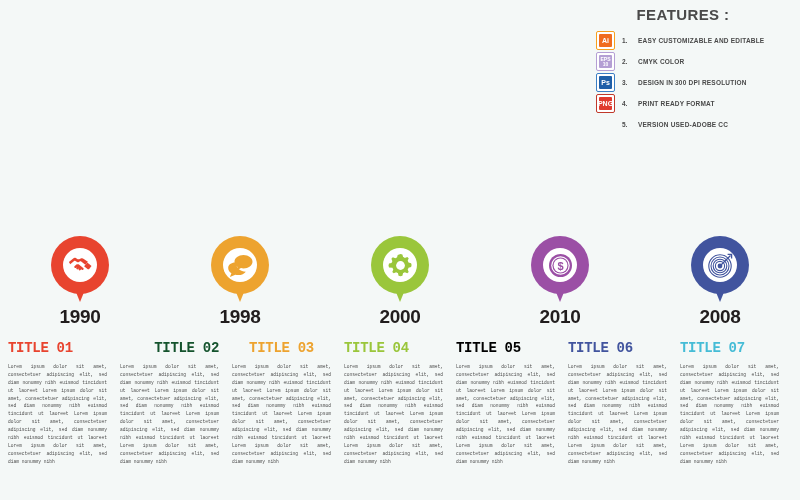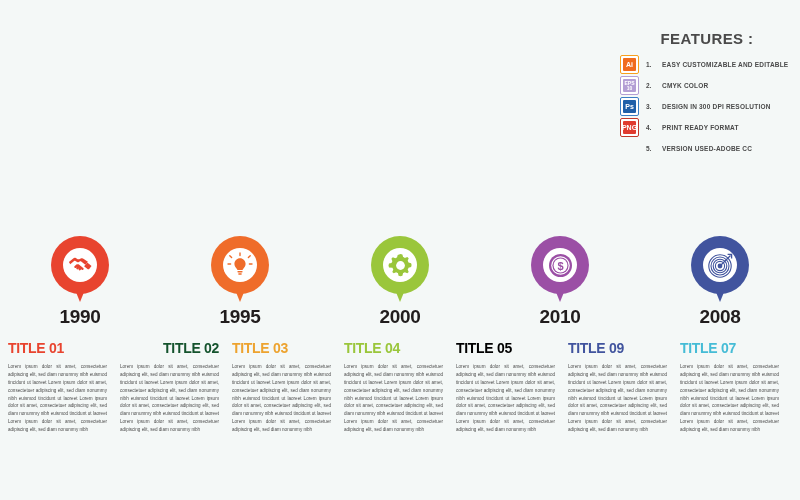--- a/index.html
+++ b/index.html
@@ -12,23 +12,22 @@
     background: #f4f8f7;
     font-family: "Liberation Sans", sans-serif;
     overflow: hidden;
     position: relative;
   }
 
   
   #features-panel {
     position: absolute;
     top: 6px;
-    right: 0;
+    right: 24px;
     width: 180px;
-    margin-top: 24px;
   }
   #features-title {
     text-align: center;
     font-size: 15px;
     font-weight: bold;
     color: #4a4a4a;
     letter-spacing: 0.4px;
     margin: 0 0 8px 0;
     padding-right: 6px;
   }
@@ -144,20 +143,21 @@
 
   
   #content {
     position: absolute;
     top: 340px;
     left: 0;
     width: 800px;
     display: flex;
     padding: 0 8px;
     box-sizing: border-box;
+    font-family: Liberation Mono, monospace;
   }
   .tx-col {
     flex: 1 1 0;
     padding-right: 13px;
     box-sizing: border-box;
   }
   .tx-title {
     font-size: 14px;
     font-weight: bold;
     letter-spacing: -0.3px;
@@ -233,37 +233,31 @@
               <path fill="#e8442f" d="M9.1 11.1l-2.4 2c-.5.4-.5 1.1-.1 1.6.4.4 1.1.5 1.6.1l.8-.7-.3.3c-.5.4-.5 1.1-.1 1.6.4.5 1.1.5 1.6.1l1-.8-.4.4c-.4.4-.4 1 0 1.4s1 .5 1.4.1l1.1-.9.5.4c.5.4 1.2.4 1.6-.1.4-.5.3-1.2-.2-1.6l-4.3-3.5c-.5-.4-1.3-.4-1.8.1z"></path>
               <path fill="#e8442f" d="M16.1 13.3l3.4 2.8c.5.4 1.3.3 1.7-.2l2.3-2.9-4.2-3.4z"></path>
             </svg>
           </div>
         </div>
       </div>
       <div class="year">1990</div>
     </div>
     <div class="tl-col">
       <div class="pin">
-        <div class="pin-tail" style="border-top-color: rgb(239, 108, 42);"></div>
-        <div class="pin-circle" style="background: rgb(239, 108, 42);">
-          <div class="pin-inner">
-            <svg width="26" height="26" viewBox="0 0 26 26">
-              <path fill="#ef6c2a" d="M13 6.2c-3.1 0-5.6 2.5-5.6 5.6 0 2 1.1 3.5 2.1 4.6.5.6.8 1.1.9 1.7h5.2c.1-.6.4-1.1.9-1.7 1-1.1 2.1-2.6 2.1-4.6 0-3.1-2.5-5.6-5.6-5.6z"></path>
-              <rect fill="#ef6c2a" x="10.4" y="19" width="5.2" height="1.5" rx="0.7"></rect>
-              <rect fill="#ef6c2a" x="11.2" y="21.3" width="3.6" height="1.4" rx="0.7"></rect>
-              <rect fill="#ef6c2a" x="12.3" y="0.3" width="1.4" height="4" rx="0.7"></rect>
-              <rect fill="#ef6c2a" x="0.3" y="11.3" width="4" height="1.4" rx="0.7"></rect>
-              <rect fill="#ef6c2a" x="21.7" y="11.3" width="4" height="1.4" rx="0.7"></rect>
-              <rect fill="#ef6c2a" x="3" y="2.6" width="1.4" height="4" rx="0.7" transform="rotate(-45 3.7 4.6)"></rect>
-              <rect fill="#ef6c2a" x="21.6" y="2.6" width="1.4" height="4" rx="0.7" transform="rotate(45 22.3 4.6)"></rect>
-            </svg>
-          </div>
-        </div>
-      </div>
-      <div class="year">1995</div>
+        <div class="pin-tail" style="border-top-color: rgb(237, 163, 47);"></div>
+        <div class="pin-circle" style="background: rgb(237, 163, 47);">
+          <div class="pin-inner">
+            <svg width="26" height="24" viewBox="0 0 26 24">
+              <path fill="#eda32f" d="M16.5 2c5 0 9 3 9 6.7s-4 6.7-9 6.7c-.9 0-1.7-.1-2.5-.3l-4.6 2.3 1.2-3.3C8.6 12.9 7.5 11 7.5 8.7 7.5 5 11.5 2 16.5 2z"></path>
+              <path fill="#eda32f" d="M8.2 9.6c.4 0 .8 0 1.2.1-.1.4-.1.9-.1 1.3 0 4.1 4.2 7.4 9.5 7.7-1.3 2-4.2 3.4-7.6 3.4-1 0-2-.1-2.9-.4l-5.4 2.2 1.5-3.6c-2-1.3-3.2-3.2-3.2-5.3 0-3.1 3.1-5.4 7-5.4z"></path>
+            </svg>
+          </div>
+        </div>
+      </div>
+      <div class="year">1998</div>
     </div>
     <div class="tl-col">
       <div class="pin">
         <div class="pin-tail" style="border-top-color: rgb(154, 198, 59);"></div>
         <div class="pin-circle" style="background: rgb(154, 198, 59);">
           <div class="pin-inner">
             <svg width="25" height="25" viewBox="0 0 25 25">
               <path fill="#9ac63b" d="M12.5 1l1.9.5.7 2.6c.6.2 1.2.4 1.7.8l2.5-1 1.4 1.4-1 2.5c.3.5.6 1.1.8 1.7l2.6.7.5 1.9-.5 1.9-2.6.7c-.2.6-.4 1.2-.8 1.7l1 2.5-1.4 1.4-2.5-1c-.5.3-1.1.6-1.7.8l-.7 2.6-1.9.5-1.9-.5-.7-2.6c-.6-.2-1.2-.4-1.7-.8l-2.5 1-1.4-1.4 1-2.5c-.3-.5-.6-1.1-.8-1.7L1 14.4l-.5-1.9.5-1.9 2.6-.7c.2-.6.4-1.2.8-1.7l-1-2.5 1.4-1.4 2.5 1c.5-.3 1.1-.6 1.7-.8l.7-2.6z"></path>
               <circle cx="12.5" cy="12.5" r="4.4" fill="#ffffff"></circle>
             </svg>
@@ -313,32 +307,32 @@
 <div id="content">
     <div class="tx-col">
       <div class="tx-title" style="color: rgb(232, 68, 47);">TITLE 01</div>
       <p class="tx-body">Lorem ipsum dolor sit amet, consectetuer adipiscing elit, sed diam nonummy nibh euismod tincidunt ut laoreet Lorem ipsum dolor sit amet, consectetuer adipiscing elit, sed diam nonummy nibh euismod tincidunt ut laoreet Lorem ipsum dolor sit amet, consectetuer adipiscing elit, sed diam nonummy nibh euismod tincidunt ut laoreet Lorem ipsum dolor sit amet, consectetuer adipiscing elit, sed diam nonummy nibh</p>
     </div>
     <div class="tx-col">
       <div class="tx-title" style="color: #14532d; text-align: right;">TITLE 02</div>
       <p class="tx-body">Lorem ipsum dolor sit amet, consectetuer adipiscing elit, sed diam nonummy nibh euismod tincidunt ut laoreet Lorem ipsum dolor sit amet, consectetuer adipiscing elit, sed diam nonummy nibh euismod tincidunt ut laoreet Lorem ipsum dolor sit amet, consectetuer adipiscing elit, sed diam nonummy nibh euismod tincidunt ut laoreet Lorem ipsum dolor sit amet, consectetuer adipiscing elit, sed diam nonummy nibh</p>
     </div>
     <div class="tx-col">
-      <div class="tx-title" style="color: rgb(237, 163, 47);">TITLE 03</div>
+      <div class="tx-title" style="color: rgb(237, 163, 47); text-align: center;">TITLE 03</div>
       <p class="tx-body">Lorem ipsum dolor sit amet, consectetuer adipiscing elit, sed diam nonummy nibh euismod tincidunt ut laoreet Lorem ipsum dolor sit amet, consectetuer adipiscing elit, sed diam nonummy nibh euismod tincidunt ut laoreet Lorem ipsum dolor sit amet, consectetuer adipiscing elit, sed diam nonummy nibh euismod tincidunt ut laoreet Lorem ipsum dolor sit amet, consectetuer adipiscing elit, sed diam nonummy nibh</p>
     </div>
     <div class="tx-col">
       <div class="tx-title" style="color: rgb(154, 198, 59);">TITLE 04</div>
       <p class="tx-body">Lorem ipsum dolor sit amet, consectetuer adipiscing elit, sed diam nonummy nibh euismod tincidunt ut laoreet Lorem ipsum dolor sit amet, consectetuer adipiscing elit, sed diam nonummy nibh euismod tincidunt ut laoreet Lorem ipsum dolor sit amet, consectetuer adipiscing elit, sed diam nonummy nibh euismod tincidunt ut laoreet Lorem ipsum dolor sit amet, consectetuer adipiscing elit, sed diam nonummy nibh</p>
     </div>
     <div class="tx-col">
       <div class="tx-title" style="color: #000000;">TITLE 05</div>
       <p class="tx-body">Lorem ipsum dolor sit amet, consectetuer adipiscing elit, sed diam nonummy nibh euismod tincidunt ut laoreet Lorem ipsum dolor sit amet, consectetuer adipiscing elit, sed diam nonummy nibh euismod tincidunt ut laoreet Lorem ipsum dolor sit amet, consectetuer adipiscing elit, sed diam nonummy nibh euismod tincidunt ut laoreet Lorem ipsum dolor sit amet, consectetuer adipiscing elit, sed diam nonummy nibh</p>
     </div>
     <div class="tx-col">
-      <div class="tx-title" style="color: rgb(65, 84, 158);">TITLE 09</div>
+      <div class="tx-title" style="color: rgb(65, 84, 158);">TITLE 06</div>
       <p class="tx-body">Lorem ipsum dolor sit amet, consectetuer adipiscing elit, sed diam nonummy nibh euismod tincidunt ut laoreet Lorem ipsum dolor sit amet, consectetuer adipiscing elit, sed diam nonummy nibh euismod tincidunt ut laoreet Lorem ipsum dolor sit amet, consectetuer adipiscing elit, sed diam nonummy nibh euismod tincidunt ut laoreet Lorem ipsum dolor sit amet, consectetuer adipiscing elit, sed diam nonummy nibh</p>
     </div>
     <div class="tx-col">
       <div class="tx-title" style="color: rgb(69, 188, 214);">TITLE 07</div>
       <p class="tx-body">Lorem ipsum dolor sit amet, consectetuer adipiscing elit, sed diam nonummy nibh euismod tincidunt ut laoreet Lorem ipsum dolor sit amet, consectetuer adipiscing elit, sed diam nonummy nibh euismod tincidunt ut laoreet Lorem ipsum dolor sit amet, consectetuer adipiscing elit, sed diam nonummy nibh euismod tincidunt ut laoreet Lorem ipsum dolor sit amet, consectetuer adipiscing elit, sed diam nonummy nibh</p>
     </div>
   </div>
 
 </body></html>

